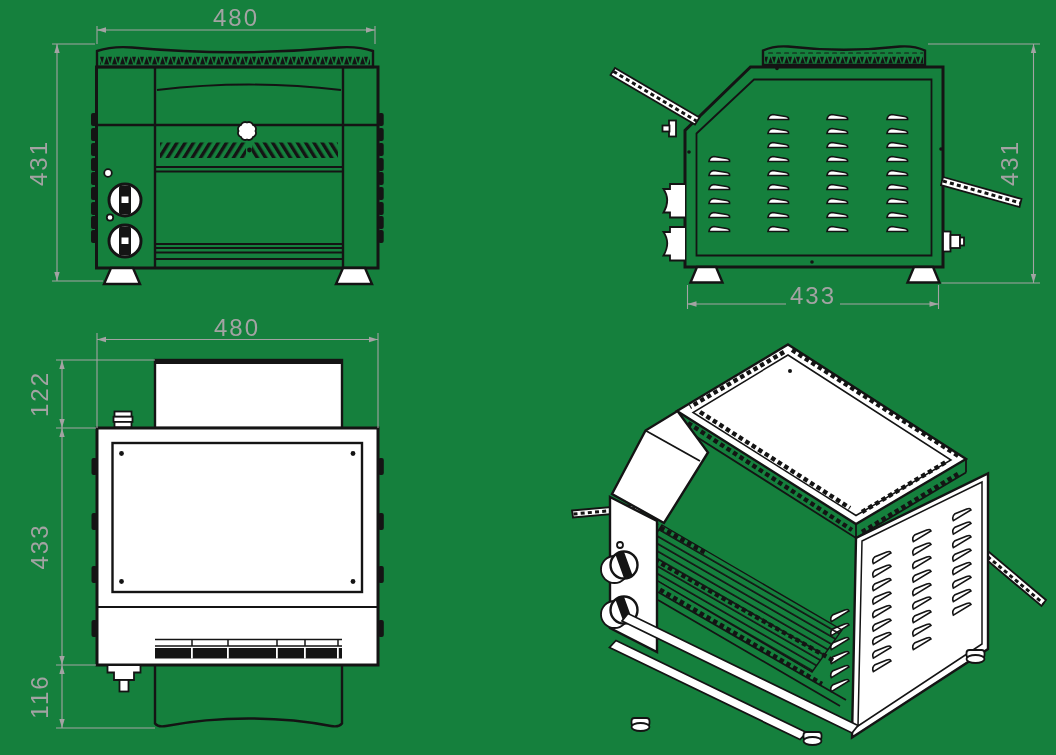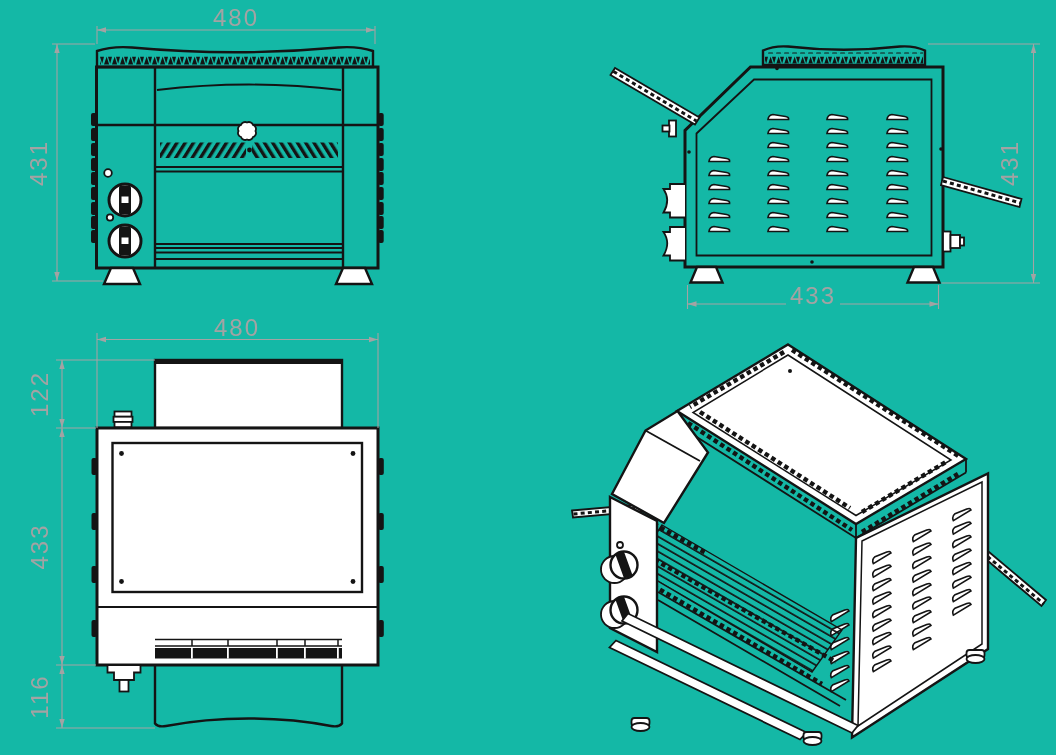--- a/index.html
+++ b/index.html
@@ -1,16 +1,16 @@
 <!DOCTYPE html>
 <html><head>
 <meta charset="utf-8">
 <style>
   html,body{margin:0;padding:0;background:#ffffff;}
-  .stage{position:relative;width:1056px;height:755px;background:#14b8a6;overflow:hidden;
+  .stage{position:relative;width:1056px;height:755px;background:#15803d;overflow:hidden;
          font-family:"Liberation Sans",sans-serif;}
   svg{display:block;}
   .ln      {stroke:#141414;fill:none;stroke-linejoin:miter;}
   .w1{stroke-width:1.5;} .w2{stroke-width:1.8;} .w25{stroke-width:2.4;} .w3{stroke-width:3;}
   .fillwhite{fill:#ffffff;}
   .solid   {fill:#141414;stroke:none;}
   .dimln   {stroke:#a3a3a3;stroke-width:1.1;fill:none;}
   .dimarrow{fill:#a3a3a3;stroke:none;}
   .dim-text{fill:#a3a3a3;font-size:24px;letter-spacing:2px;font-family:"Liberation Sans",sans-serif;}
   .dash-chain{stroke:#141414;stroke-width:4.4;fill:none;stroke-dasharray:4.5 3.2;}

